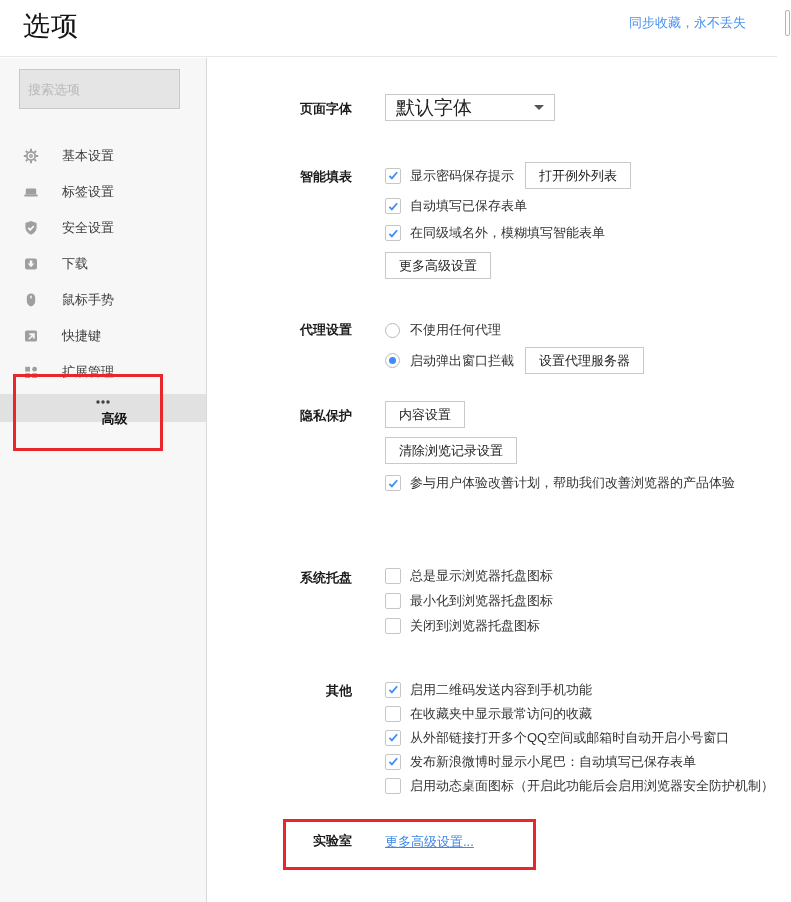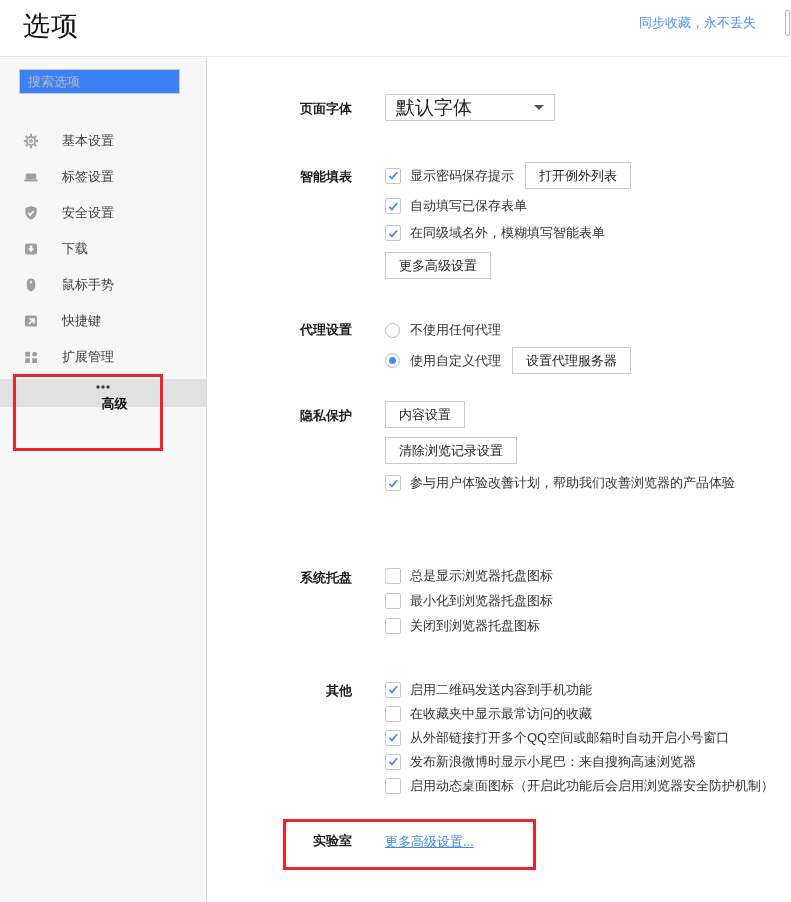--- a/index.html
+++ b/index.html
@@ -1,27 +1,27 @@
 <!DOCTYPE html>
 <html><head>
 <meta charset="utf-8">
 <style>
   * { margin:0; padding:0; box-sizing:border-box; }
   html,body { width:791px; height:902px; }
   body { font-family:"Liberation Sans","DejaVu Sans",sans-serif; background:#fff; color:#333; }
   .page { position:relative; width:791px; height:902px; overflow:hidden; background:#fff; }
 
   
-  .header { position:absolute; top:0; left:0; right:4px; height:57px; background:#fff; border-bottom:1px solid #e7e7e7; z-index:3; }
+  .header { position:absolute; top:0; left:0; right:14px; height:57px; background:#fff; border-bottom:1px solid #e7e7e7; z-index:3; }
   .page-title { position:absolute; left:23px; top:8px; font-size:27px; font-weight:500; color:#141414; letter-spacing:1px; }
   .sync-link { position:absolute; right:31px; top:14px; font-size:13px; color:#4a90f0; text-decoration:none; cursor:pointer; }
 
   
   .sidebar { position:absolute; left:0; top:58px; bottom:0; width:207px; background:#f7f7f7; border-right:1px solid #d9d9d9; z-index:2; }
-  .search { display:block; margin:11px 0 0 19px; width:161px; height:25px; border:1px solid #c9c9c9; background:#3b82f6; padding:0 8px; font-size:13px; font-family:inherit; color:#333; }
+  .search { display:block; margin:11px 0 0 19px; width:161px; height:40px; border:1px solid #c9c9c9; background:#e5e5e5; padding:0 8px; font-size:13px; font-family:inherit; color:#333; }
   .search::placeholder { color:#b8b8b8; }
   .nav { margin-top:33px; }
   .nav-item { height:28px; margin-bottom:8px; display:flex; align-items:center; padding-left:23px; cursor:pointer; }
   .nav-icon { width:16px; height:16px; flex:none; margin-right:23px; display:inline-flex; }
   .nav-icon svg { width:16px; height:16px; }
   .nav-label { font-size:13px; color:#3c3c3c; }
   .nav-item.selected { background:#e1e1e1;flex-direction:column; }
   .nav-item.selected .nav-label { font-weight:bold; color:#111; }
 
   
@@ -226,21 +226,21 @@
 
     <div class="sec sec-proxy">
       <div class="sec-label tight">代理设置</div>
       <div class="sec-body">
         <div class="row row-radio1">
           <span class="radio"></span>
           <span>不使用任何代理</span>
         </div>
         <div class="row">
           <span class="radio selected"></span>
-          <span>使用自定义代理</span>
+          <span>启动弹出窗口拦截</span>
           <button class="btn inline">设置代理服务器</button>
         </div>
       </div>
     </div>
 
     <div class="sec sec-privacy">
       <div class="sec-label">隐私保护</div>
       <div class="sec-body">
         <div class="btn-row"><button class="btn">内容设置</button></div>
         <div class="btn-row"><button class="btn">清除浏览记录设置</button></div>
@@ -295,21 +295,21 @@
               </svg>
             </span>
           <span>从外部链接打开多个QQ空间或邮箱时自动开启小号窗口</span>
         </div>
         <div class="row">
           <span class="cb checked">
               <svg viewBox="0 0 16 16">
                 <path d="M3 8.5l3 3 6.5-7.5" stroke="#3e8df3" stroke-width="2.2" fill="none"></path>
               </svg>
             </span>
-          <span>发布新浪微博时显示小尾巴：来自搜狗高速浏览器</span>
+          <span>发布新浪微博时显示小尾巴：自动填写已保存表单</span>
         </div>
         <div class="row">
           <span class="cb"></span>
           <span>启用动态桌面图标（开启此功能后会启用浏览器安全防护机制）</span>
         </div>
       </div>
     </div>
 
     <div class="sec sec-lab">
       <div class="sec-label">实验室</div>

